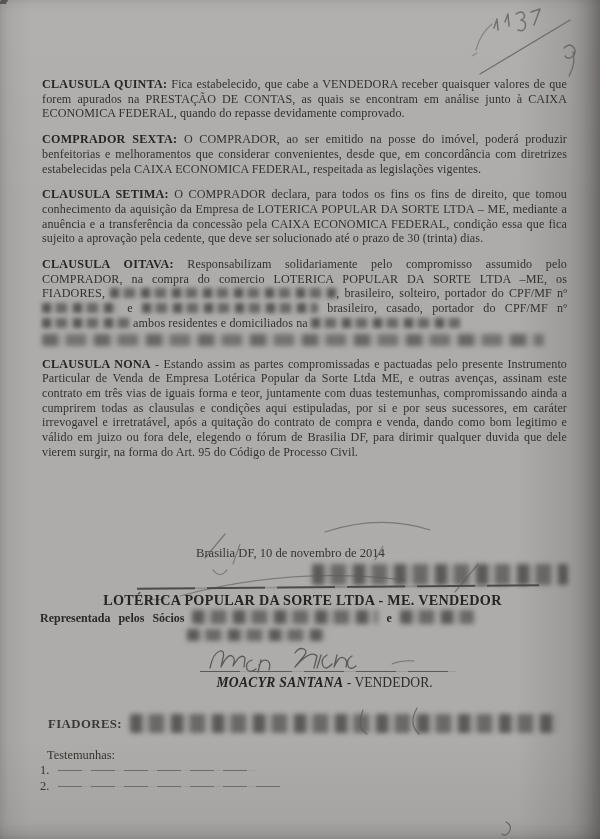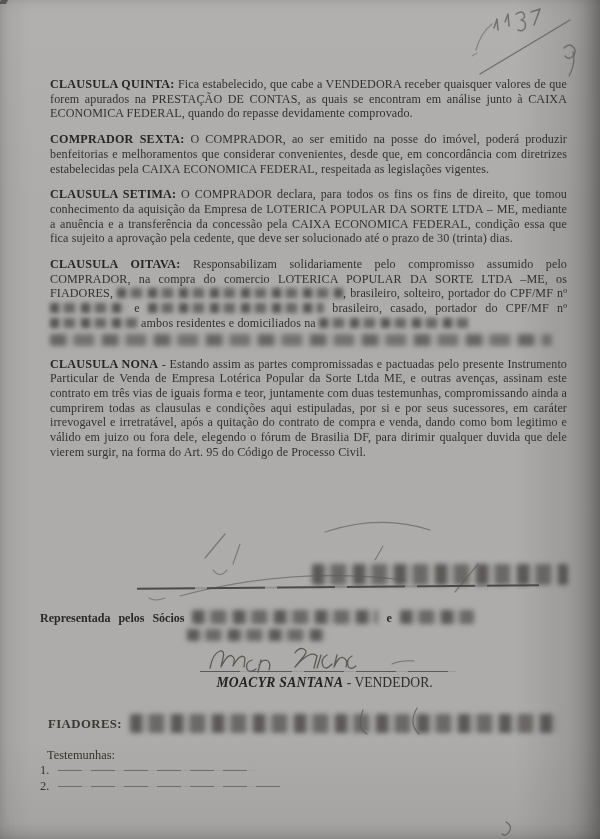--- a/index.html
+++ b/index.html
@@ -19,21 +19,21 @@
     box-shadow: inset -16px 0 22px -10px rgba(38,36,34,.40),
                 inset 5px 0 12px -8px rgba(38,36,34,.22),
                 inset 0 -12px 20px -12px rgba(38,36,34,.20);
   }
   .clauses{
     position:absolute;left:38px;right:33px;top:77px;
     font-size:12.1px;line-height:14.7px;
     text-align:justify;
     letter-spacing:.1px;
   }
-  .clauses p{margin:0 0 11px 12px;}
+  .clauses p{margin:0 0 11px 4px;}
   .clauses b{font-weight:bold;color:#282624;letter-spacing:.25px;}
   .redact{
     display:inline-block;height:10px;border-radius:1px;
     background:repeating-linear-gradient(90deg,
       rgba(74,72,70,.85) 0 9px, rgba(138,136,134,.35) 9px 14px,
       rgba(88,86,84,.8) 14px 25px, rgba(150,148,146,.3) 25px 31px);
     filter:blur(2px);
     vertical-align:-1px;
   }
   .r230{width:226px}.r78{width:76px}.r180{width:176px}.r90{width:88px}.r215{width:150px}
@@ -140,28 +140,30 @@
     </p>
   </div>
 
   <svg class="pen date-flourish" width="260" height="70" viewBox="0 0 260 70">
     <path d="M150,22 q55,-18 105,-2" stroke-width="1.2"></path>
     <path d="M30,48 l20,-24" stroke-width="1.2"></path>
     <path d="M58,54 l7,-20" stroke-width="1.1"></path>
     <path d="M38,60 q7,9 14,0" stroke-width="1.2"></path>
     <path d="M200,50 l8,-14" stroke-width="1.1"></path>
   </svg>
+  <div class="dateline">Brasilia DF, 10 de novembro de 2014</div>
 
   <span class="smudge sig-smudge-vendor"></span>
   <svg class="pen vendor-flourish" width="440" height="48" viewBox="0 0 440 48">
     <path d="M25,42 q-10,4 -16,0" stroke-width="1.1"></path>
     <path d="M40,40 Q150,10 265,24" stroke-width="1.2"></path>
     <path d="M315,36 L338,8" stroke-width="1.3"></path>
   </svg>
   <div class="vendor-sig-line"></div>
+  <div class="vendor-title">LOTÉRICA POPULAR DA SORTE LTDA - ME. VENDEDOR</div>
 
   <div class="represented">
     <span>Representada pelos Sócios</span>
     <span class="smudge" style="width:186px;height:14px;"></span>
     <span>e</span>
     <span class="smudge" style="width:74px;height:14px;"></span>
   </div>
   <span class="smudge partners-smudge-2"></span>
 
   <svg class="pen buyer-sig-svg" width="256" height="30" viewBox="0 0 256 30" aria-label="Moacyr Santana">

